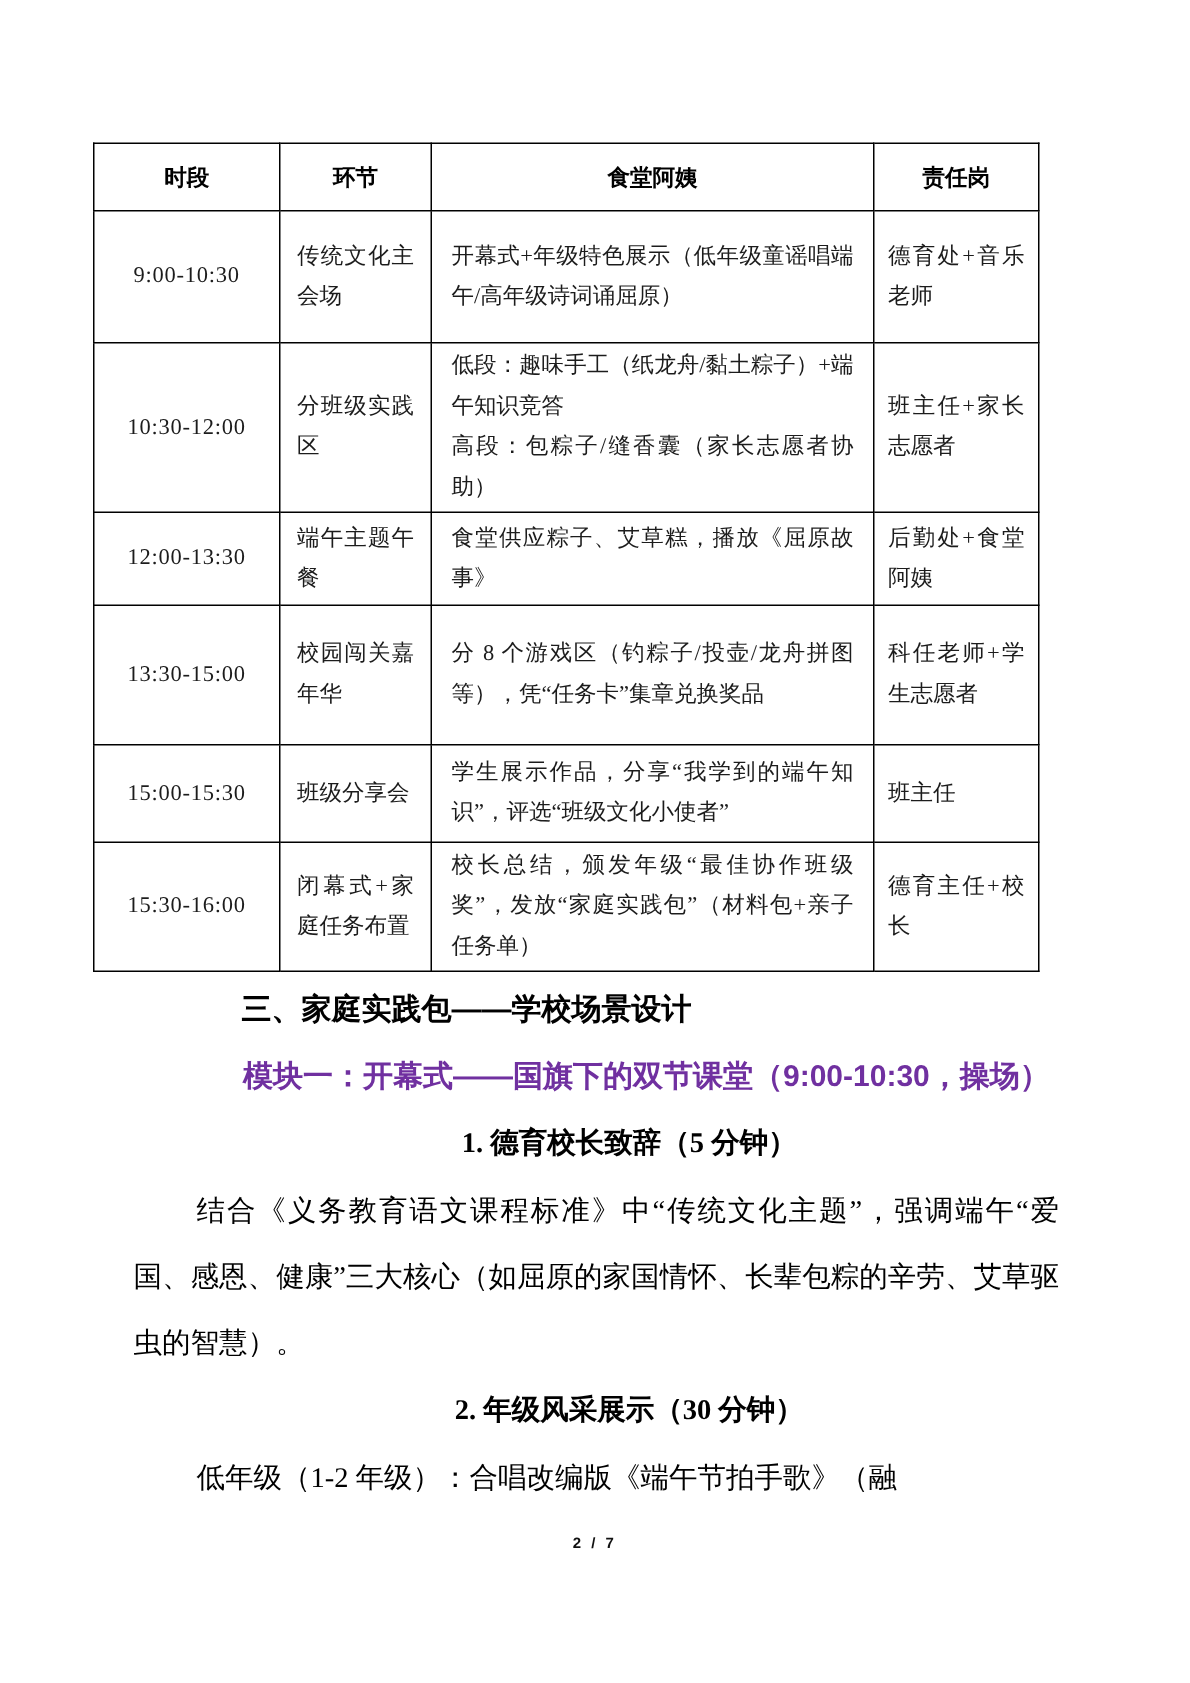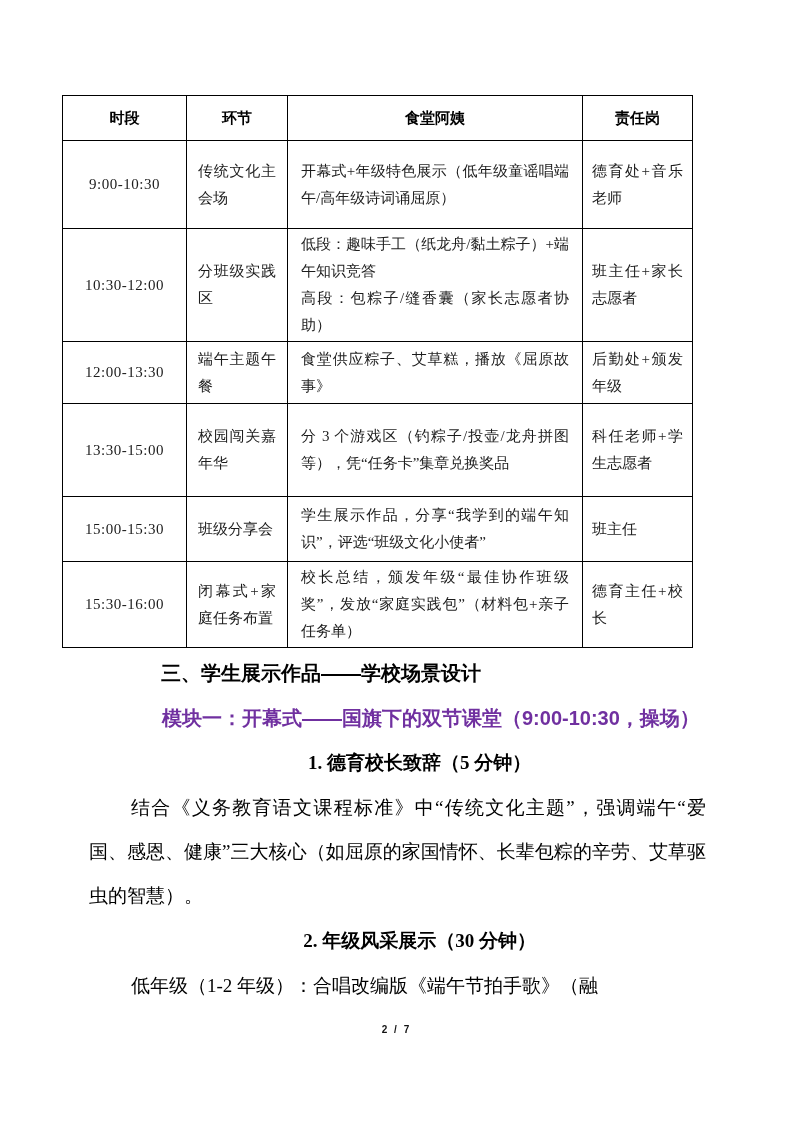--- a/index.html
+++ b/index.html
@@ -154,45 +154,45 @@
         <td class="time">10:30-12:00</td>
         <td class="seg">分班级实践区</td>
         <td class="core">低段：趣味手工（纸龙舟/黏土粽子）+端午知识竞答
 高段：包粽子/缝香囊（家长志愿者协助）</td>
         <td class="resp">班主任+家长志愿者</td>
       </tr>
       <tr class="r3">
         <td class="time">12:00-13:30</td>
         <td class="seg">端午主题午餐</td>
         <td class="core">食堂供应粽子、艾草糕，播放《屈原故事》</td>
-        <td class="resp">后勤处+颁发年级</td>
+        <td class="resp">后勤处+食堂阿姨</td>
       </tr>
       <tr class="r4">
         <td class="time">13:30-15:00</td>
         <td class="seg">校园闯关嘉年华</td>
-        <td class="core">分 3 个游戏区（钓粽子/投壶/龙舟拼图等），凭“任务卡”集章兑换奖品</td>
+        <td class="core">分 8 个游戏区（钓粽子/投壶/龙舟拼图等），凭“任务卡”集章兑换奖品</td>
         <td class="resp">科任老师+学生志愿者</td>
       </tr>
       <tr class="r5">
         <td class="time">15:00-15:30</td>
         <td class="seg">班级分享会</td>
         <td class="core">学生展示作品，分享“我学到的端午知识”，评选“班级文化小使者”</td>
         <td class="resp">班主任</td>
       </tr>
       <tr class="r6">
         <td class="time">15:30-16:00</td>
         <td class="seg">闭幕式+家庭任务布置</td>
         <td class="core">校长总结，颁发年级“最佳协作班级奖”，发放“家庭实践包”（材料包+亲子任务单）</td>
         <td class="resp">德育主任+校长</td>
       </tr>
     </tbody>
   </table>
 
   <div class="text-block">
-    <div class="sec-heading">三、学生展示作品——学校场景设计</div>
+    <div class="sec-heading">三、家庭实践包——学校场景设计</div>
     <div class="module-heading">模块一：开幕式——国旗下的双节课堂（9:00-10:30，操场）</div>
     <div class="sub-heading">1. 德育校长致辞（5 分钟）</div>
     <div class="body-para">结合《义务教育语文课程标准》中“传统文化主题”，强调端午“爱国、感恩、健康”三大核心（如屈原的家国情怀、长辈包粽的辛劳、艾草驱虫的智慧）。</div>
     <div class="sub-heading">2. 年级风采展示（30 分钟）</div>
     <div class="body-line">低年级（1-2 年级）：合唱改编版《端午节拍手歌》（融</div>
   </div>
 
   <div class="page-footer">2 / 7</div>
 
 </div>

